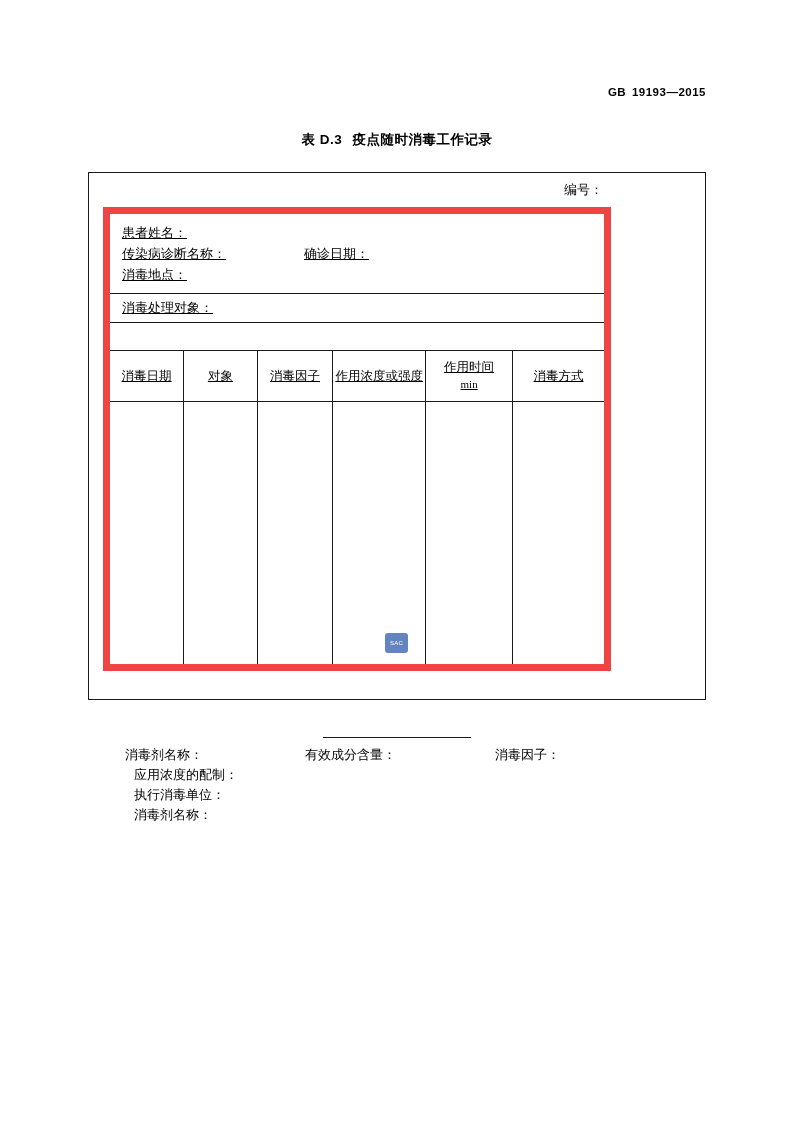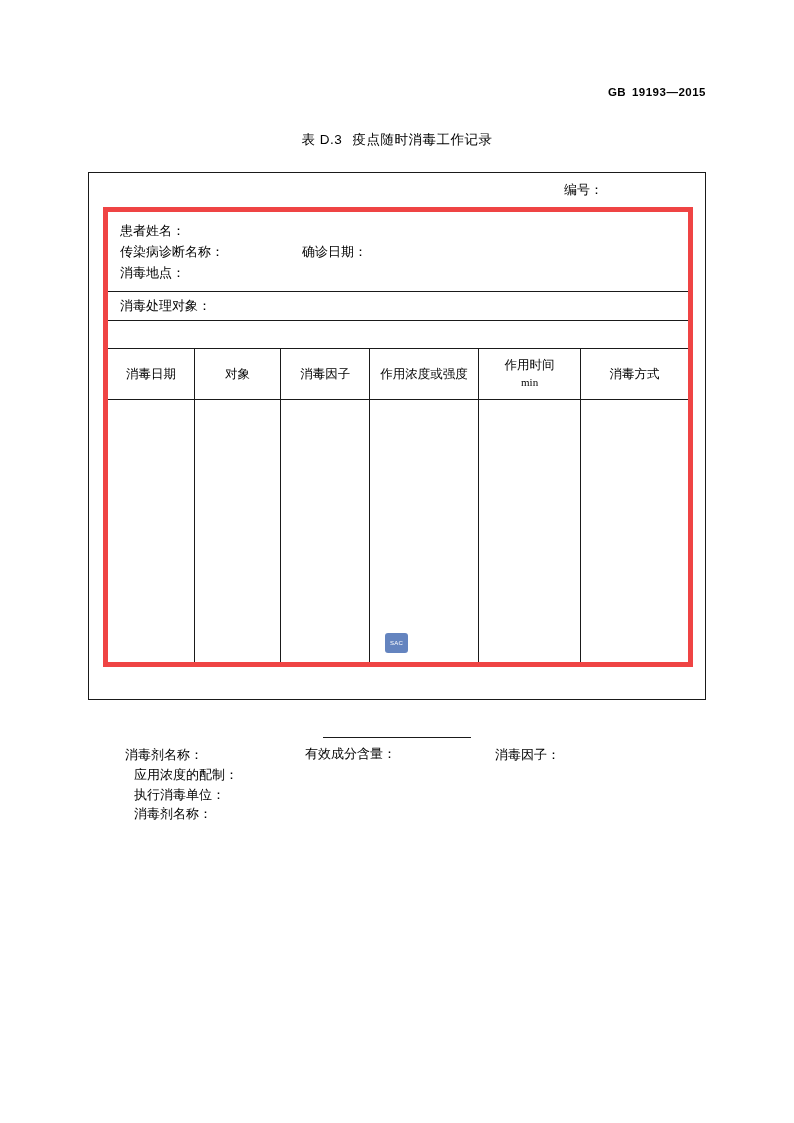--- a/index.html
+++ b/index.html
@@ -34,21 +34,21 @@
 
   
   .table-caption {
     position: absolute;
     top: 131px;
     left: 0;
     width: 794px;
     text-align: center;
     font-family: "Liberation Sans", sans-serif;
     font-size: 13.5px;
-    font-weight: normal;
+    font-weight: bold;
     letter-spacing: 0.5px;
   }
   .table-caption .cap-no {
     margin-right: 10px;
   }
 
   
   .form-box {
     position: absolute;
     left: 88px;
@@ -66,23 +66,24 @@
     justify-content: flex-end;
     padding-right: 102px;
     font-size: 13px;
   }
 
   
   .inner-block {
     position: absolute;
     left: 14px;
     top: 34px;
-    width: 590px;
-    border: 5px solid #ef4444;
+    width: 508px;
+    border: 7px solid #ef4444;
     box-sizing: border-box;
+    text-decoration: underline;
   }
 
   .patient-info {
     padding: 8px 0 8px 12px;
     font-size: 13px;
     line-height: 21px;
     border-bottom: 1px solid #1a1a1a;
   }
   .info-line {
     display: flex;
@@ -141,21 +142,21 @@
     left: 36px;
     top: 572px;
     font-size: 13px;
     line-height: 20px;
   }
   .footer-line {
     display: flex;
     white-space: nowrap;
   }
   .footer-line .c1 { width: 180px; }
-  .footer-line .c2 { width: 190px; font-family: Liberation Mono, monospace; }
+  .footer-line .c2 { width: 190px; }
   .footer-line .c3 { }
   .footer-line.indent { padding-left: 9px; gap: 47px; }
 
   
   .mini-logo {
     position: absolute;
     left: 385px;
     top: 633px;
     width: 23px;
     height: 20px;

